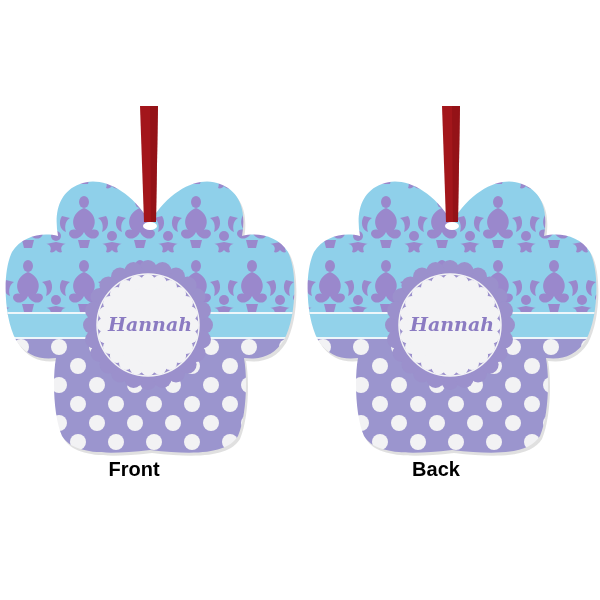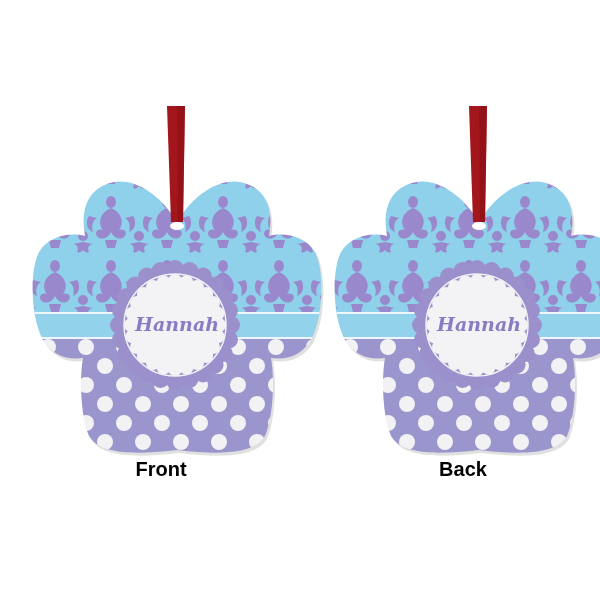--- a/index.html
+++ b/index.html
@@ -1,17 +1,17 @@
 <!DOCTYPE html>
 <html><head>
 <meta charset="utf-8">
 <style>
   html, body { margin:0; padding:0; background:#ffffff; }
   body { width:600px; height:600px; position:relative; overflow:hidden; font-family:"Liberation Sans", sans-serif; }
-  .ornament { position:absolute; top:0; width:300px; height:600px;margin-left:27px; }
+  .ornament { position:absolute; top:0; width:300px; height:600px; }
   .ornament.front { left:0; }
   .ornament.back { left:302px; }
   .ornament svg { position:absolute; left:0; top:0; }
   .caption { position:absolute; top:458px; width:300px; text-align:center; font-weight:bold; font-size:20px; color:#000; }
   .caption.front { left:-16px; }
   .caption.back { left:300px; }
 </style>
 </head>
 <body>
 

